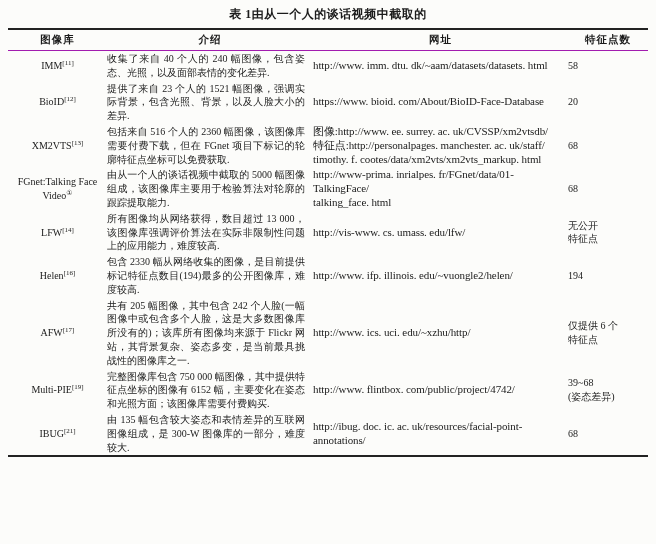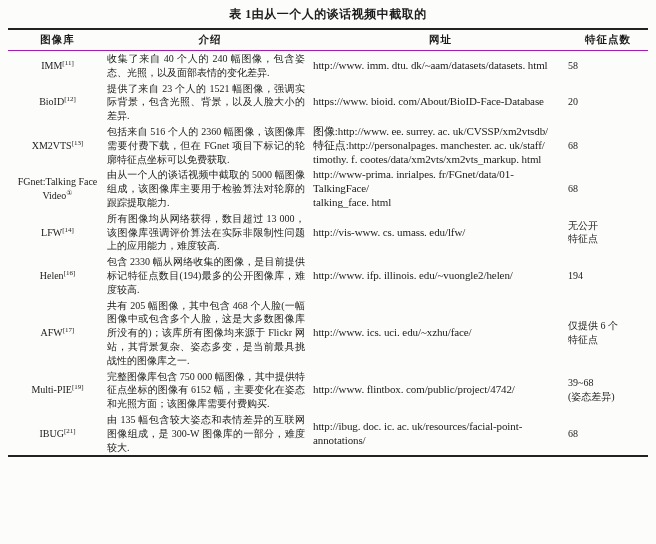--- a/index.html
+++ b/index.html
@@ -132,22 +132,22 @@
 特征点</td>
         </tr>
         <tr>
           <td class="col-name"><span>Helen</span><sup class="ref">[16]</sup></td>
           <td class="col-intro">包含 2330 幅从网络收集的图像，是目前提供标记特征点数目(194)最多的公开图像库，难度较高.</td>
           <td class="col-url">http://www. ifp. illinois. edu/~vuongle2/helen/</td>
           <td class="col-points">194</td>
         </tr>
         <tr>
           <td class="col-name"><span>AFW</span><sup class="ref">[17]</sup></td>
-          <td class="col-intro">共有 205 幅图像，其中包含 468 个人脸(一幅图像中或包含多个人脸，这是大多数图像库所没有的)；该库所有图像均来源于 Flickr 网站，其背景复杂、姿态多变，是当前最具挑战性的图像库之一.</td>
-          <td class="col-url">http://www. ics. uci. edu/~xzhu/face/</td>
+          <td class="col-intro">共有 205 幅图像，其中包含 242 个人脸(一幅图像中或包含多个人脸，这是大多数图像库所没有的)；该库所有图像均来源于 Flickr 网站，其背景复杂、姿态多变，是当前最具挑战性的图像库之一.</td>
+          <td class="col-url">http://www. ics. uci. edu/~xzhu/http/</td>
           <td class="col-points">仅提供 6 个
 特征点</td>
         </tr>
         <tr>
           <td class="col-name"><span>Multi-PIE</span><sup class="ref">[19]</sup></td>
           <td class="col-intro">完整图像库包含 750 000 幅图像，其中提供特征点坐标的图像有 6152 幅，主要变化在姿态和光照方面；该图像库需要付费购买.</td>
           <td class="col-url">http://www. flintbox. com/public/project/4742/</td>
           <td class="col-points">39~68
 (姿态差异)</td>
         </tr>

